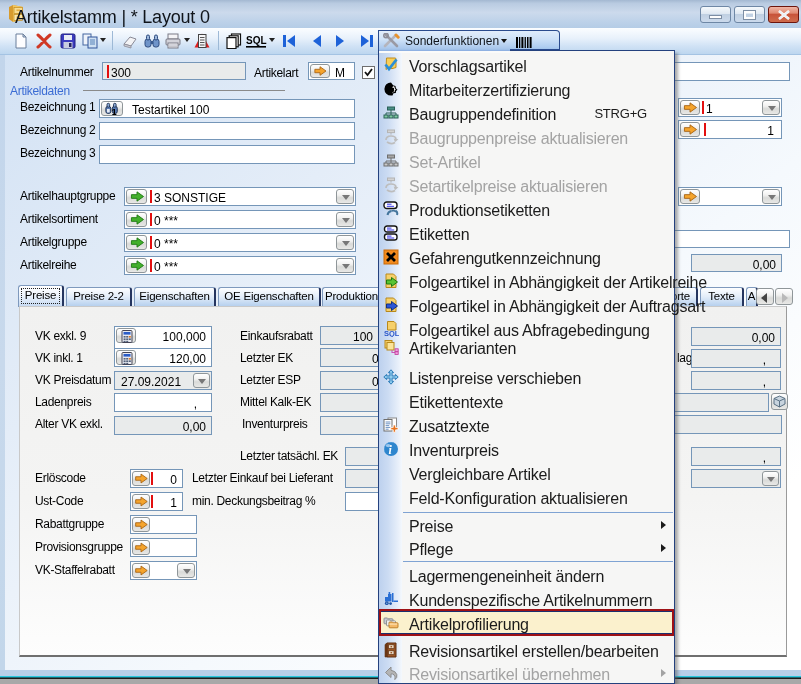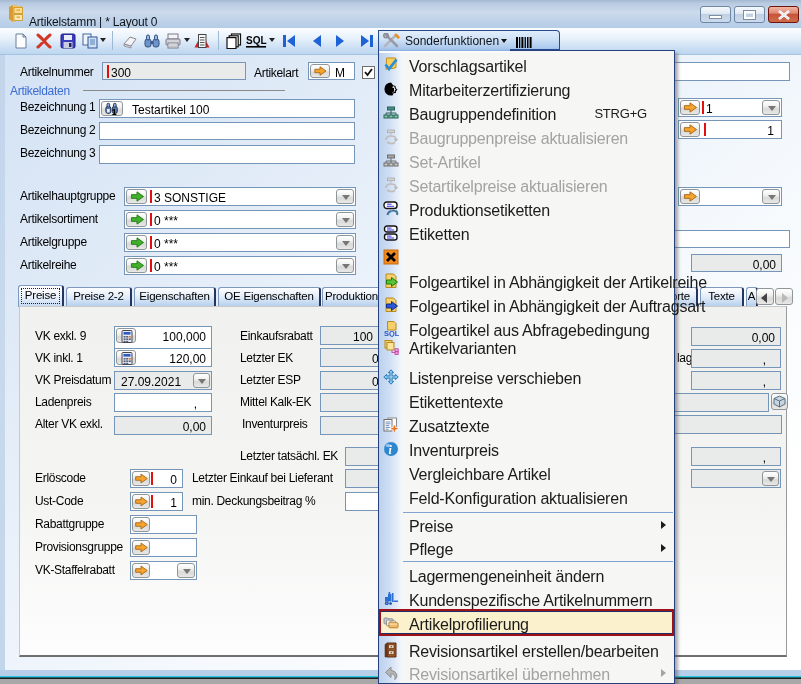--- a/index.html
+++ b/index.html
@@ -2,21 +2,21 @@
 <html><head>
 <meta charset="utf-8">
 <style>
 html,body{margin:0;padding:0;}
 body{font-family:"Liberation Sans",sans-serif;width:801px;height:684px;overflow:hidden;}
 #win{position:relative;width:801px;height:684px;overflow:hidden;background:#dfeaf7;}
 .abs{position:absolute;}
 
 #titlebar{position:absolute;left:0;top:0;width:801px;height:28px;
  background:linear-gradient(#a3b8d1 0%,#b9cbe1 12%,#ccdaec 45%,#bed2e9 75%,#b4cce6 100%);}
-#title-text{position:absolute;left:29px;top:7px;font-size:12px;letter-spacing:-0.2px;color:#10141a;white-space:nowrap;margin-top:8px;}
+#title-text{position:absolute;left:15px;top:7px;font-size:18px;letter-spacing:-0.2px;color:#10141a;white-space:nowrap;}
 .wbtn{position:absolute;top:6px;width:31px;height:17px;border-radius:3px;border:1px solid #6e87a5;
  background:linear-gradient(#f6f9fc 0%,#dfe8f2 45%,#c0d0e2 50%,#ccdaec 100%);box-sizing:border-box;}
 .wbtn.close{border:1px solid #6d150c;background:linear-gradient(#f0b5a5 0%,#e08a72 40%,#c8543a 50%,#cf6c4c 100%);}
 
 #toolbar{position:absolute;left:0;top:28px;width:801px;height:27px;
  background:linear-gradient(#fbfdff 0%,#e8f1fb 40%,#d0e2f5 70%,#bdd6ef 100%);
  border-bottom:1px solid #a4c3e3;box-sizing:border-box;}
 .tsep{position:absolute;top:3px;width:1px;height:19px;background:#9db9d6;}
 .ticon{position:absolute;top:5px;width:16px;height:16px;}
 #sfbtn{position:absolute;left:378px;top:2px;width:133px;height:20px;box-sizing:border-box;
@@ -555,20 +555,21 @@
         <rect x="1.5" y="9" width="12.5" height="6" rx="2.6" fill="#fff" stroke="#141414" stroke-width="1.4"></rect>
         <path d="M4 11.1 h4.5 M4 13 h7.2" stroke="#3333e8" stroke-width="1"></path>
       </svg>
       <span class="mt">Etiketten</span>
     </div>
     <div class="mi" style="top:194px">
       <svg width="16" height="16" viewBox="0 0 16 16">
         <rect x="1" y="1" width="14" height="14" fill="#f28a1e" stroke="#c96a08"></rect>
         <path d="M4 4 L12 12 M12 4 L4 12" stroke="#000" stroke-width="2.8"></path>
       </svg>
+      <span class="mt">Gefahrengutkennzeichnung</span>
     </div>
     <div class="mi" style="top:218px">
       <svg width="16" height="16" viewBox="0 0 16 16">
         <path d="M3 1 h7.5 l2.5 2.5 v11 h-10 z" fill="#f6d06a" stroke="#b8891c"></path>
         <polygon points="3.5,7 8.5,7 8.5,4.5 14.5,9 8.5,13.5 8.5,11 3.5,11" fill="#58c433" stroke="#1f7a10" stroke-width="1"></polygon>
       </svg>
       <span class="mt">Folgeartikel in Abhängigkeit der Artikelreihe</span>
     </div>
     <div class="mi" style="top:242px">
       <svg width="16" height="16" viewBox="0 0 16 16">

